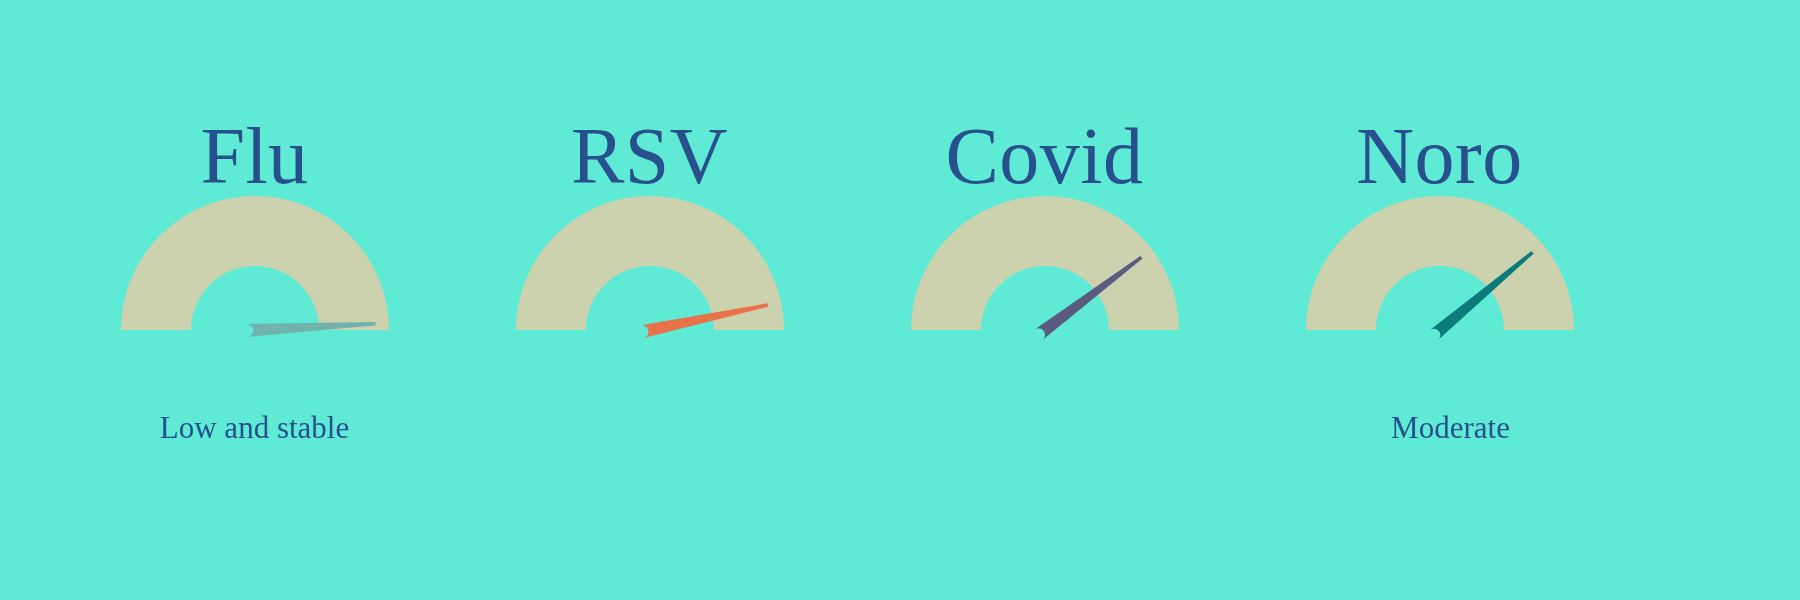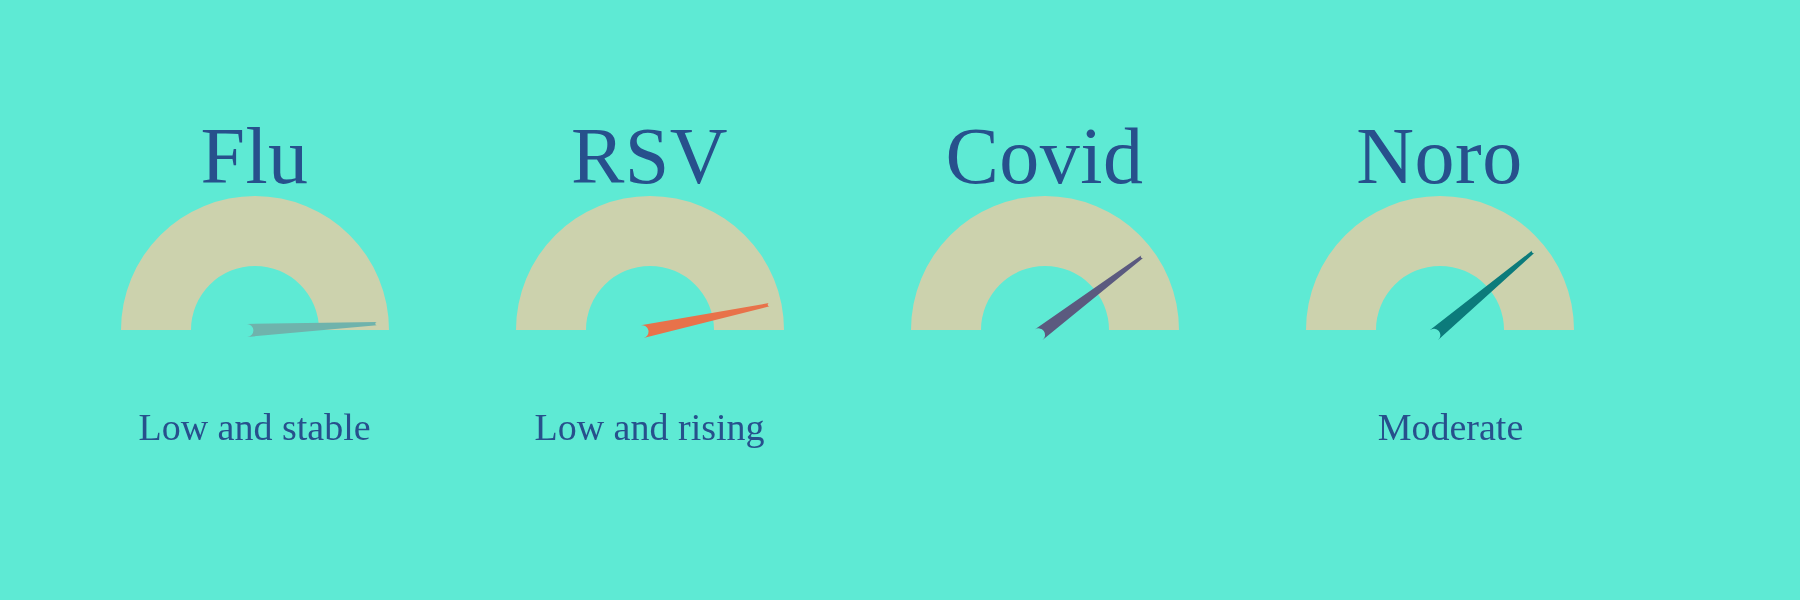--- a/index.html
+++ b/index.html
@@ -54,21 +54,21 @@
     position: relative;
     width: 268px;
     height: 142px;
   }
   .gauge-wrap svg {
     display: block;
     overflow: visible;
   }
   .card-label {
     color: #27508c;
-    font-size: 38px;
+    font-size: 31px;
     line-height: 1;
     font-weight: 400;
     white-space: nowrap;
     text-align: left;
     margin: 0;
     padding: 0;
   }
 
   
   #card-0 { margin-left: 57px; }
@@ -120,23 +120,20 @@
             <g class="needle-g">
               <path class="needle" d="M 127.53 142.02
           A 6.5 6.5 0 0 0 124.82 129.31
           L 253.00 107.07
           A 1.6 1.6 0 0 0 253.67 110.20
           Z" fill="#e8724a"></path>
             </g>
           </svg>
         </div>
       </div>
-      <div class="label-slot">
-        <div class="card-label" style="color: rgb(39, 80, 140);">Low and rising</div>
-      </div>
     </div>
 
     <div class="gauge-card" id="card-2">
       <div class="title-slot">
         <div class="card-title" style="color: rgb(39, 80, 140); text-align: right;">Covid</div>
       </div>
       <div class="gauge-slot">
         <div class="gauge-wrap">
           <svg width="268" height="142" viewBox="0 0 268 142">
             <path class="arc" d="M 0 134 A 134 134 0 0 1 268 134 L 198 134 A 64 64 0 0 0 70 134 Z" fill="#ccd2ad"></path>

